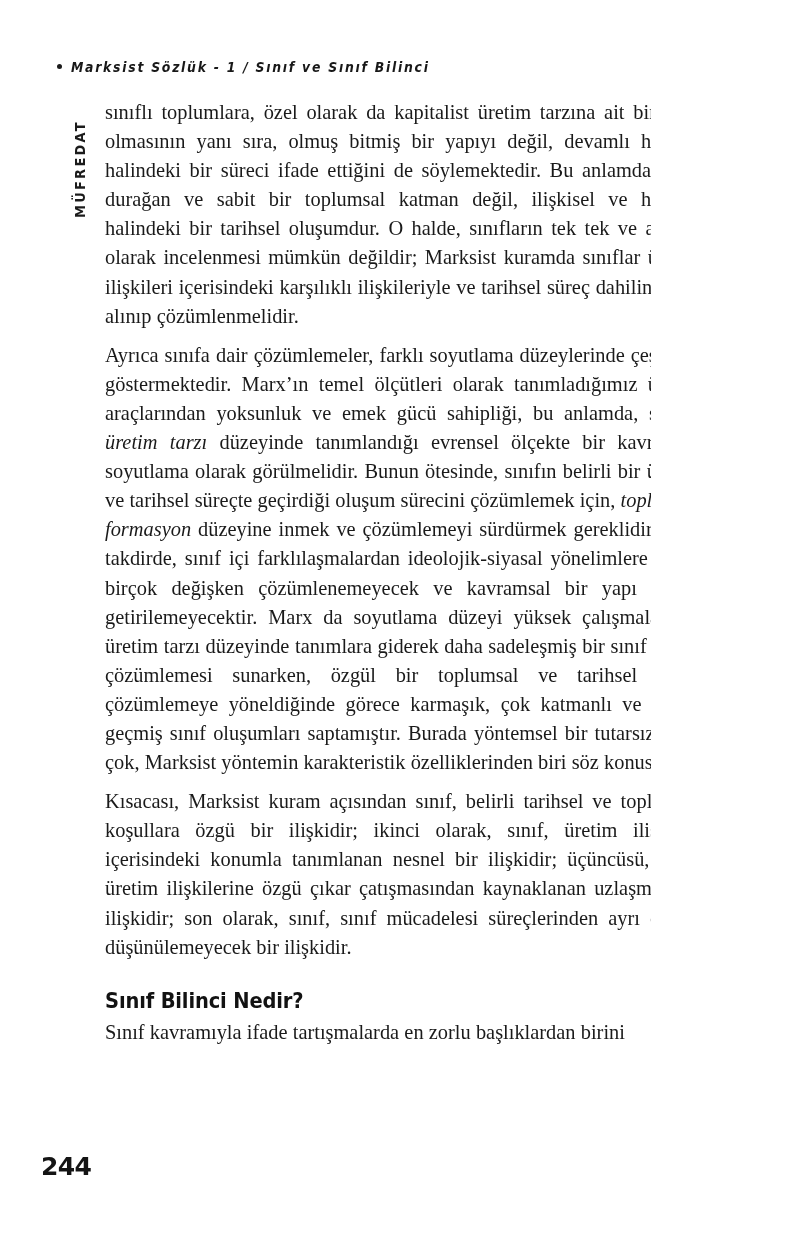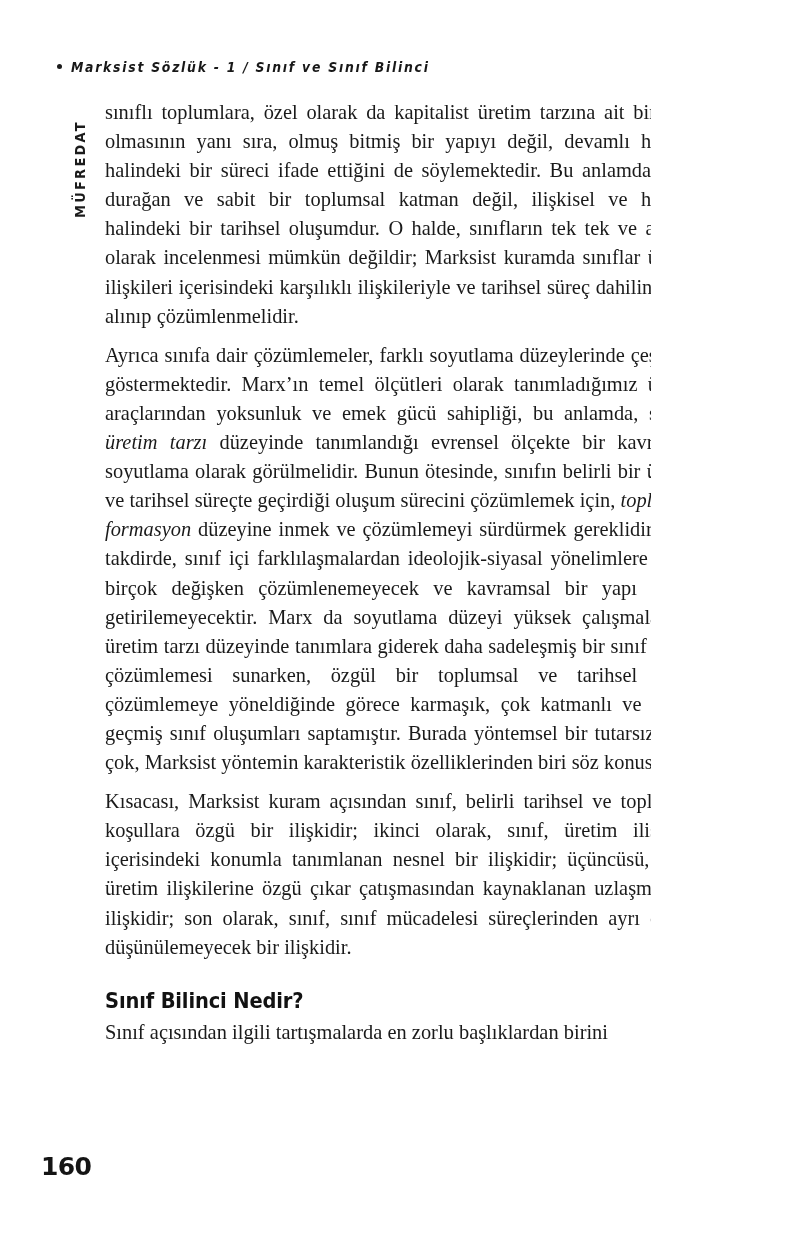--- a/index.html
+++ b/index.html
@@ -142,18 +142,18 @@
     <span class="st-text">MÜFREDAT</span>
   </div>
 
   <div class="column">
     <p class="body">sınıflı toplumlara, özel olarak da kapitalist üretim tarzına ait bir olgu olmasının yanı sıra, olmuş bitmiş bir yapıyı değil, devamlı hareket halindeki bir süreci ifade ettiğini de söylemektedir. Bu anlamda sınıf, durağan ve sabit bir toplumsal katman değil, ilişkisel ve hareket halindeki bir tarihsel oluşumdur. O halde, sınıfların tek tek ve ayrıksı olarak incelenmesi mümkün değildir; Marksist kuramda sınıflar üretim ilişkileri içerisindeki karşılıklı ilişkileriyle ve tarihsel süreç dahilinde ele alınıp çözümlenmelidir.</p>
     <p class="body">Ayrıca sınıfa dair çözümlemeler, farklı soyutlama düzeylerinde çeşitlilik göstermektedir. Marx’ın temel ölçütleri olarak tanımladığımız üretim araçlarından yoksunluk ve emek gücü sahipliği, bu anlamda, sınıfın <em>üretim tarzı</em> düzeyinde tanımlandığı evrensel ölçekte bir kavramsal soyutlama olarak görülmelidir. Bunun ötesinde, sınıfın belirli bir ülkede ve tarihsel süreçte geçirdiği oluşum sürecini çözümlemek için, <em>toplumsal formasyon</em> düzeyine inmek ve çözümlemeyi sürdürmek gereklidir. Aksi takdirde, sınıf içi farklılaşmalardan ideolojik-siyasal yönelimlere kadar birçok değişken çözümlenemeyecek ve kavramsal bir yapı haline getirilemeyecektir. Marx da soyutlama düzeyi yüksek çalışmalarında üretim tarzı düzeyinde tanımlara giderek daha sadeleşmiş bir sınıf yapısı çözümlemesi sunarken, özgül bir toplumsal ve tarihsel kesiti çözümlemeye yöneldiğinde görece karmaşık, çok katmanlı ve iç içe geçmiş sınıf oluşumları saptamıştır. Burada yöntemsel bir tutarsızlıktan çok, Marksist yöntemin karakteristik özelliklerinden biri söz konusudur.</p>
     <p class="body">Kısacası, Marksist kuram açısından sınıf, belirli tarihsel ve toplumsal koşullara özgü bir ilişkidir; ikinci olarak, sınıf, üretim ilişkileri içerisindeki konumla tanımlanan nesnel bir ilişkidir; üçüncüsü, sınıf, üretim ilişkilerine özgü çıkar çatışmasından kaynaklanan uzlaşmaz bir ilişkidir; son olarak, sınıf, sınıf mücadelesi süreçlerinden ayrı olarak düşünülemeyecek bir ilişkidir.</p>
 
     <h2 class="subhead">Sınıf Bilinci Nedir?</h2>
 
-    <p class="body">Sınıf açısından ilgili tartışmalarda en zorlu başlıklardan birini</p>
+    <p class="body">Sınıf kavramıyla ifade tartışmalarda en zorlu başlıklardan birini</p>
   </div>
 
-  <div class="folio">160</div>
+  <div class="folio">244</div>
 
 </div>
 
 </body></html>

